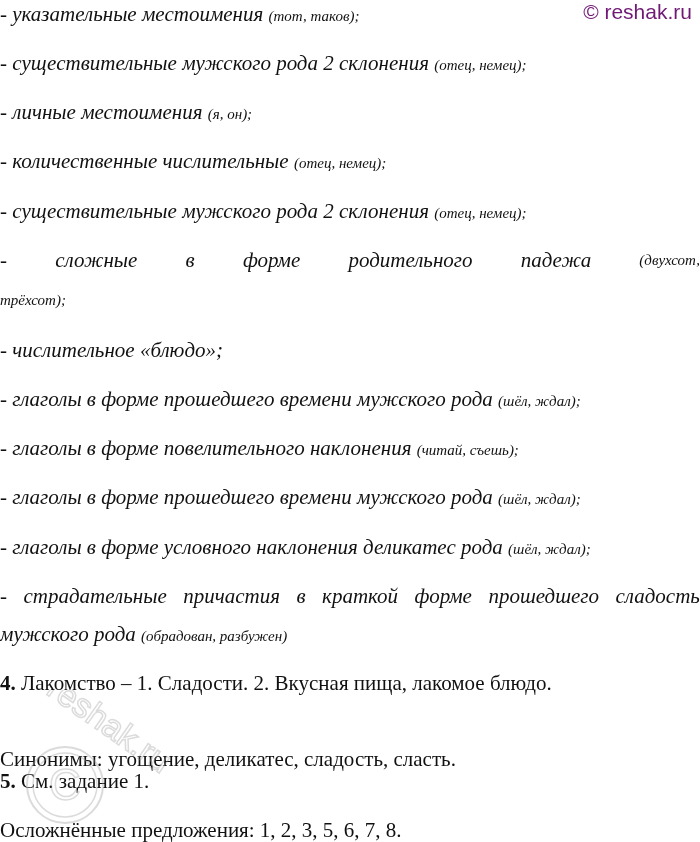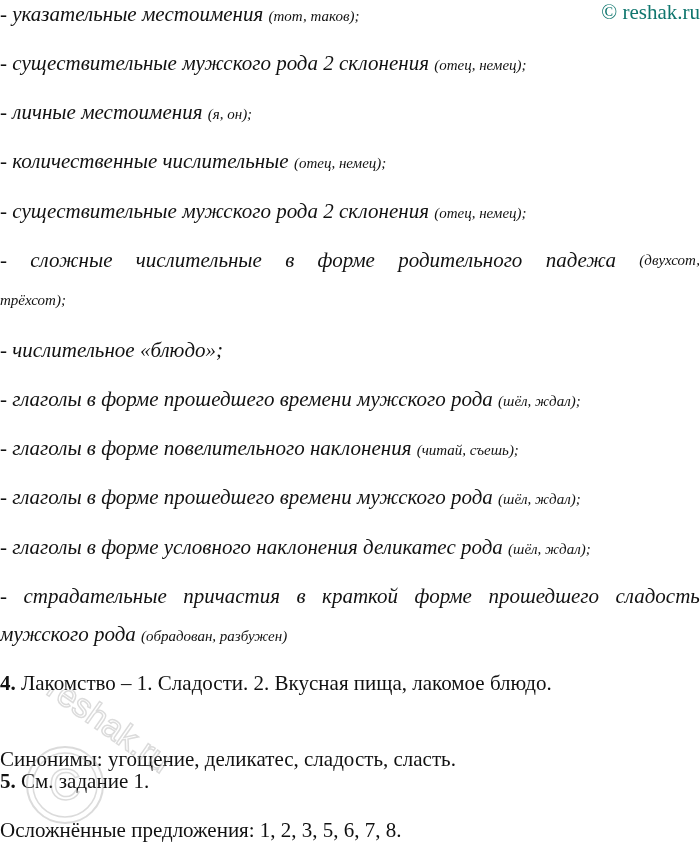--- a/index.html
+++ b/index.html
@@ -8,22 +8,22 @@
     .line {
       position: absolute; left: 0; white-space: nowrap;
       font-family: Liberation Serif, serif; font-style: italic; font-size: 21px; line-height: 24px;
       transform-origin: left top;
     }
     .ex { font-size: 15px; }
     .justify { width: 700px; display: flex; justify-content: space-between; }
     .plain { font-style: normal; font-size: 21px; }
     .num { font-weight: bold; }
     .copyright {
-      position: absolute; right: 0; top: 0px;
-      font-family: Liberation Serif, serif; font-size: 21px; line-height: 24px; color: #0f766e;
+      position: absolute; right: 8px; top: 0px;
+      font-family: Liberation Sans, sans-serif; font-size: 21px; line-height: 24px; color: #701a75;
     }
     .watermark {
       position: absolute; left: 20px; top: 690px; width: 150px; height: 150px;
       pointer-events: none; opacity: 0.35;
     }
   </style>
 </head>
 <body>
 
 <div class="doc">
@@ -46,21 +46,20 @@
     <span>- количественные числительные </span><span class="ex">(отец, немец);</span>
   </div>
 
   <div class="line" style="top:199px">
     <span>- существительные мужского рода 2 склонения </span><span class="ex">(отец, немец);</span>
   </div>
 
   <div class="line justify" style="top:248px">
     <span>-</span>
     <span>сложные</span>
-    <span>числительные</span>
     <span>в</span>
     <span>форме</span>
     <span>родительного</span>
     <span>падежа</span>
     <span class="ex">(двухсот,</span>
   </div>
   <div class="line ex" style="top:288px">трёхсот);</div>
 
   <div class="line" style="top:338px">- числительное «блюдо»;</div>
 

